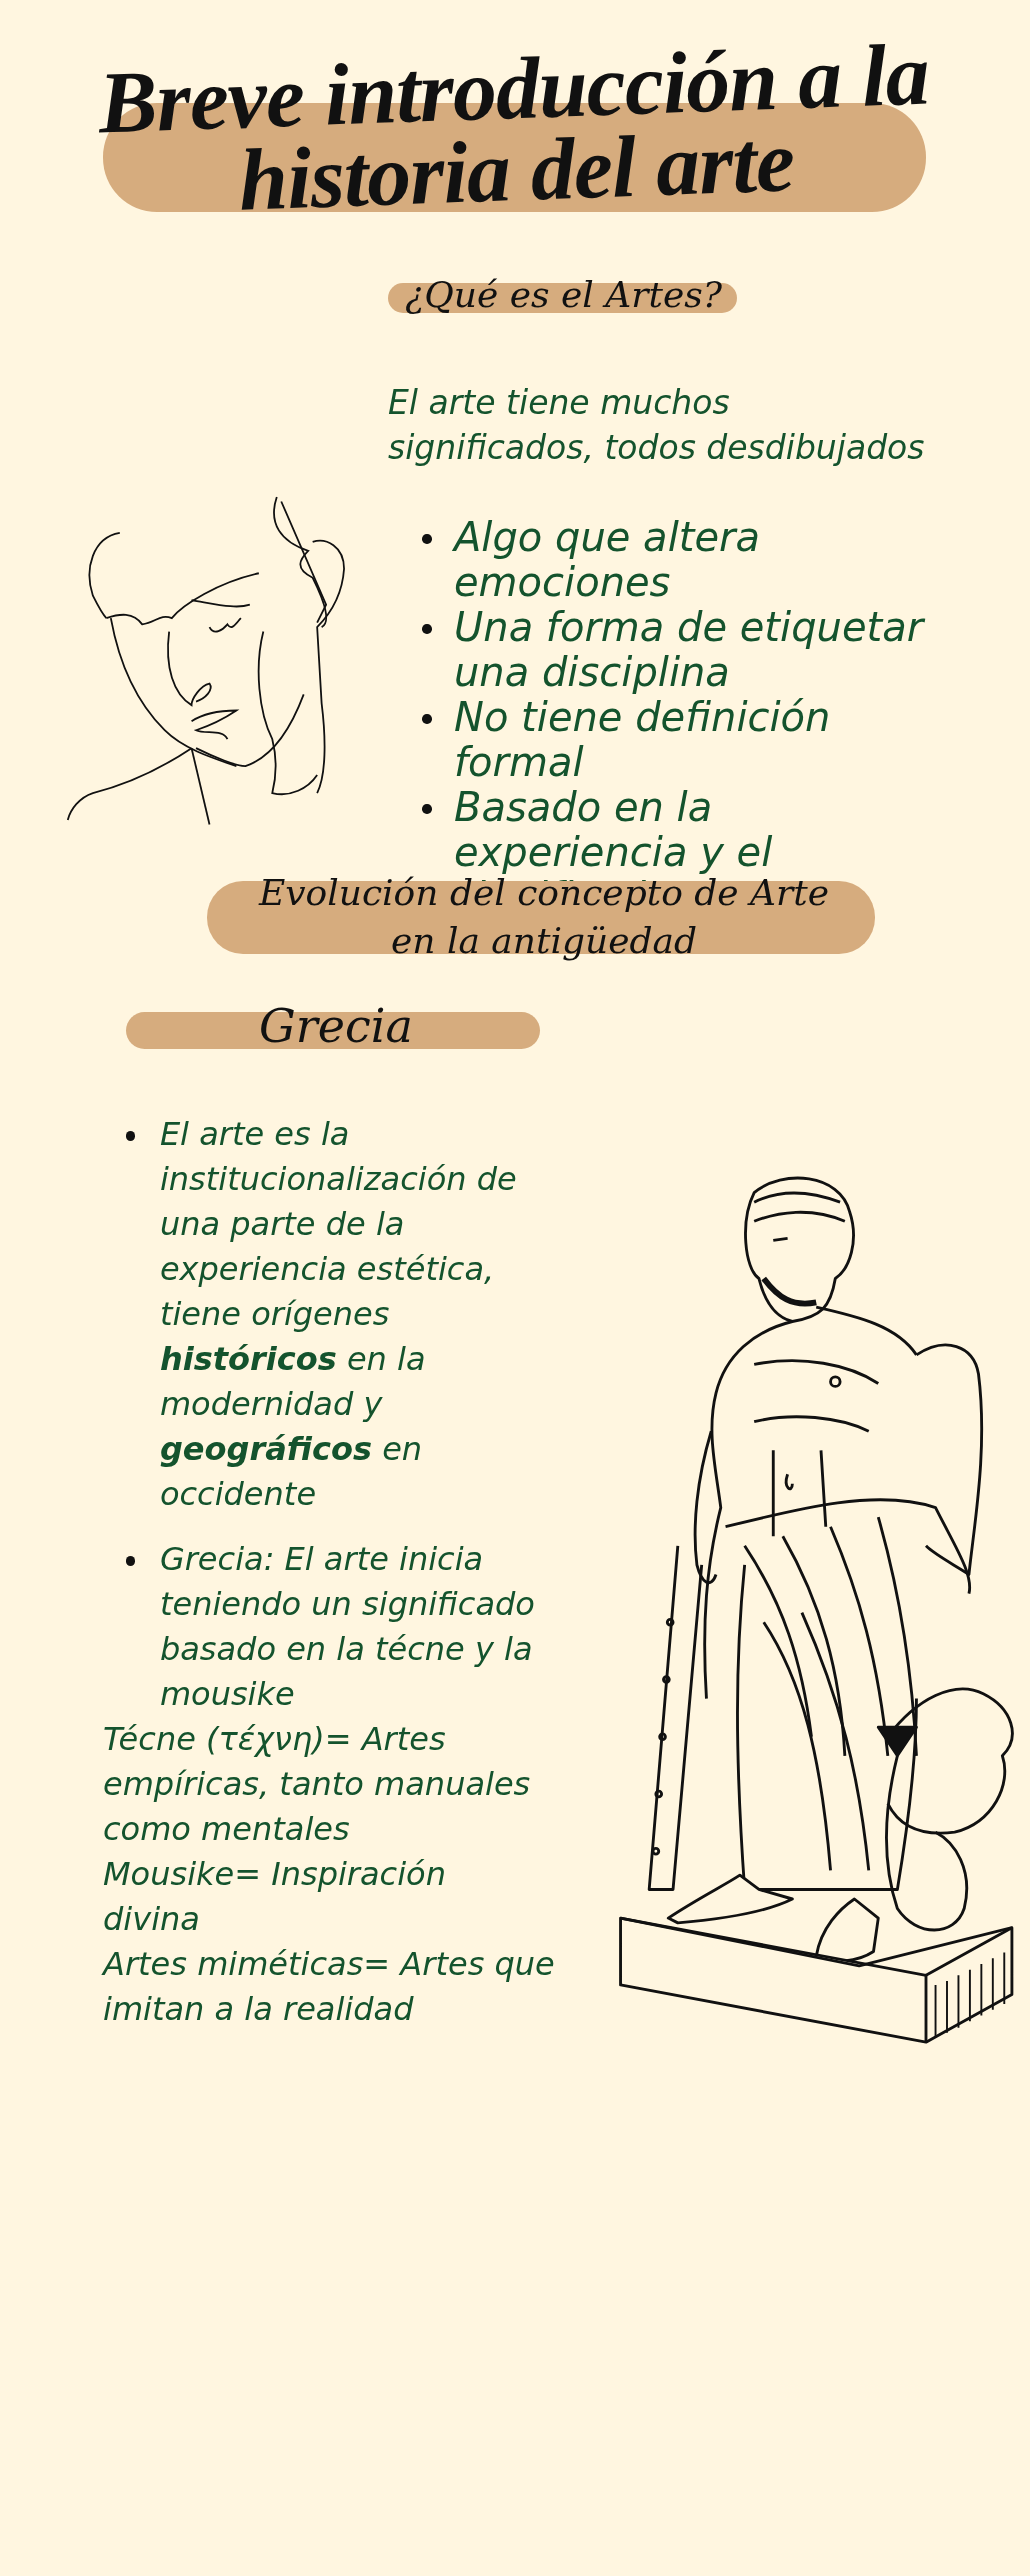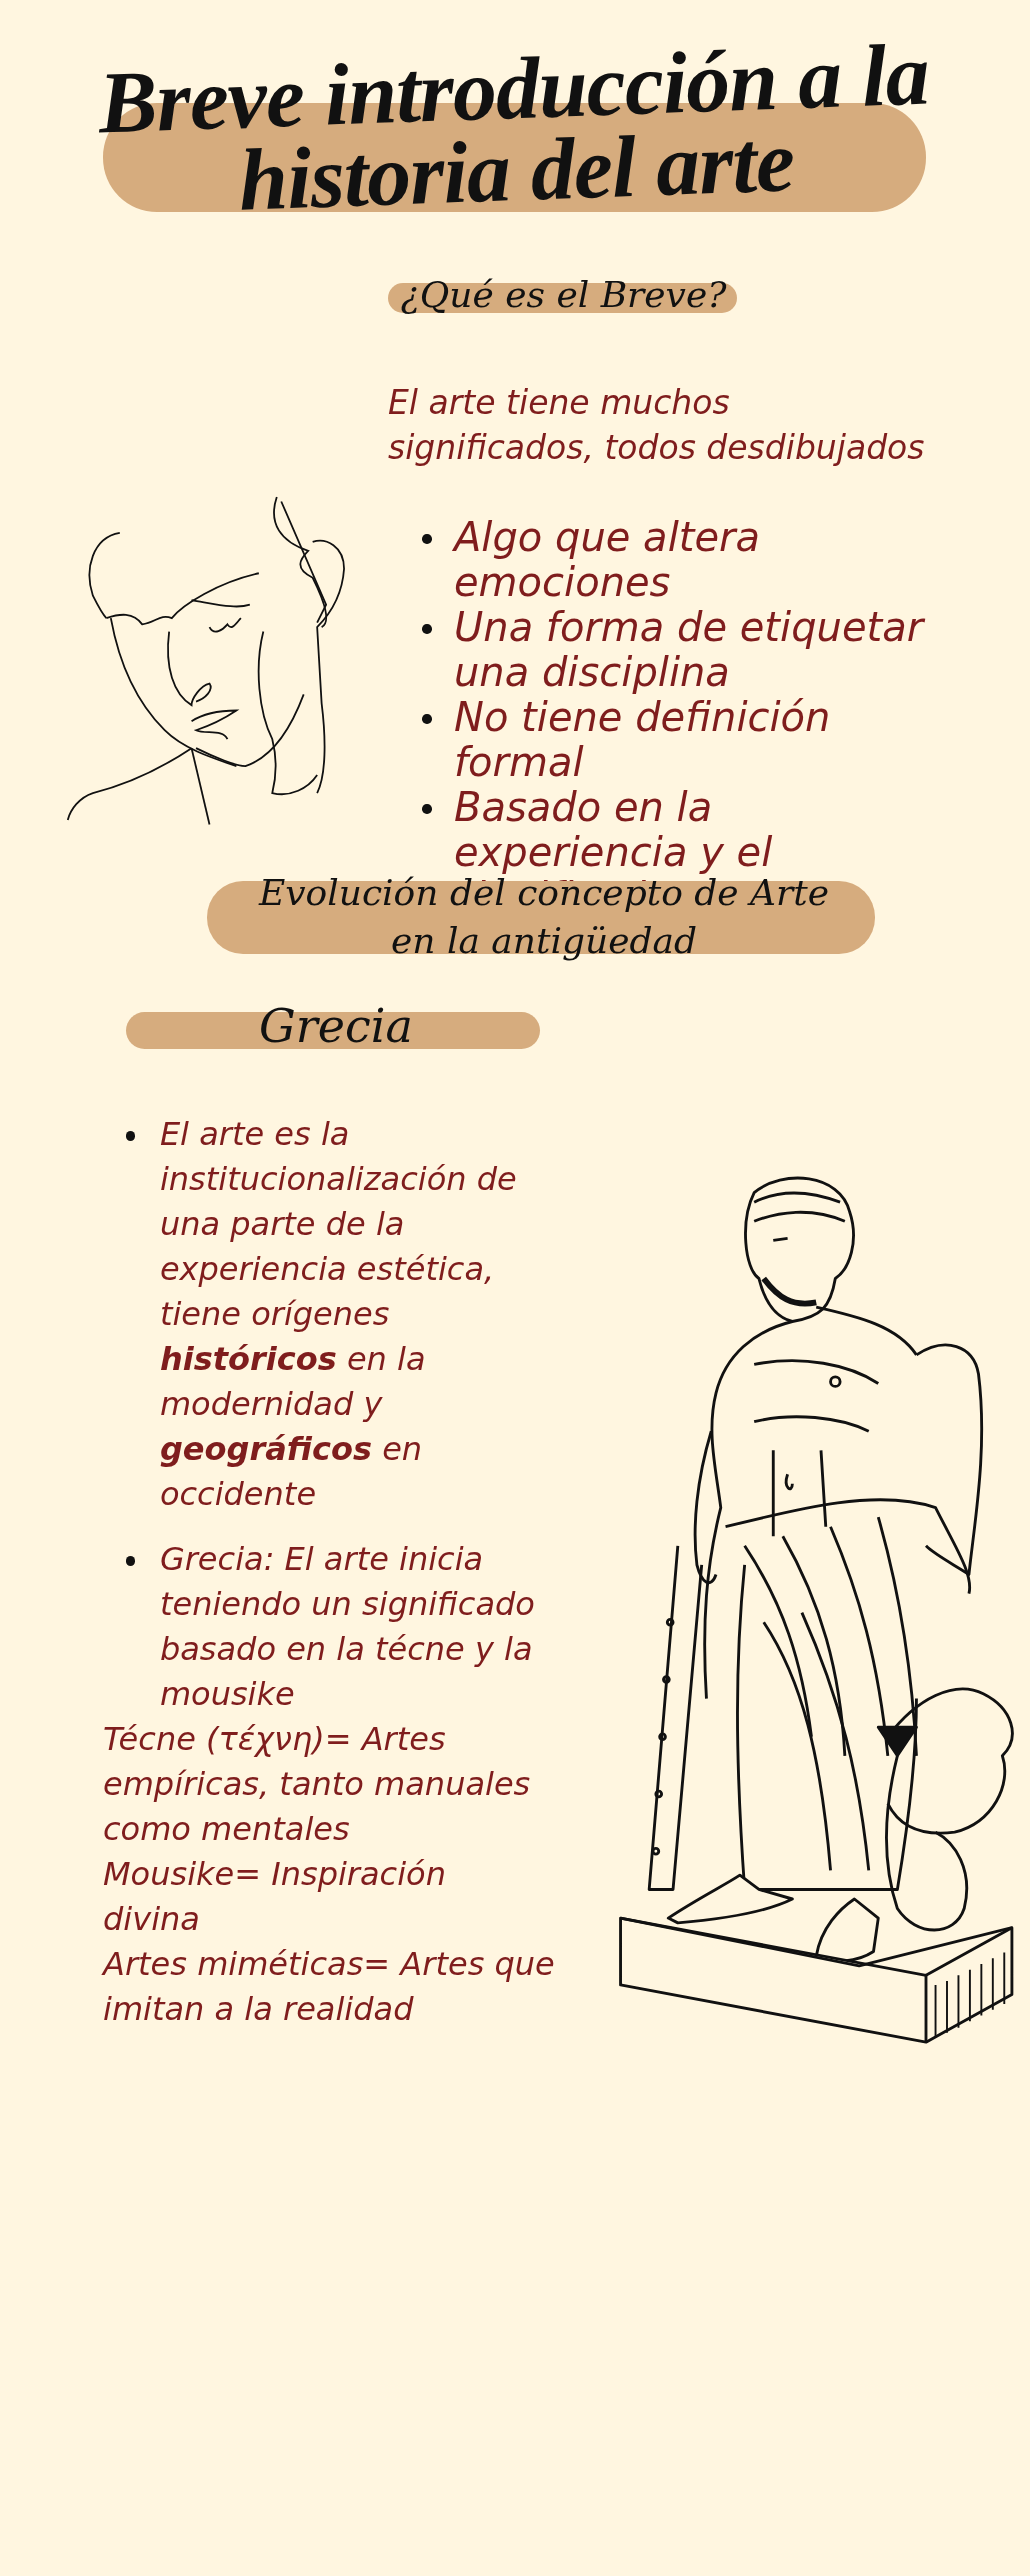--- a/index.html
+++ b/index.html
@@ -15,21 +15,21 @@
     position: absolute; font-family: "DejaVu Serif", serif; font-style: italic;
     color: #111; text-align: center; white-space: nowrap;
   }
   .title-text {
     font-family: "Liberation Serif", serif; font-style: italic; font-weight: bold;
     font-size: 88px; line-height: 82px; letter-spacing: -1px;
     transform: rotate(-2deg);
   }
   .body-text {
     position: absolute; font-family: "DejaVu Sans", sans-serif; font-style: italic;
-    font-size: 32px; line-height: 45px; color: #7f1d1d;
+    font-size: 32px; line-height: 45px; color: #14532d;
   }
   .body-text ul { margin: 0; padding: 0; list-style: none; }
   .body-text li { position: relative; padding-left: 53px; }
   .body-text li::before {
     content: ""; position: absolute; left: 21px; top: 19px;
     width: 9.5px; height: 9.5px; border-radius: 50%; background: #111;
   }
   .plain { padding-left: 0; }
   b { font-weight: bold; }
   svg { position: absolute; }
@@ -37,21 +37,21 @@
 </head>
 <body>
 
 <div class="pill" style="left:103px; top:103px; width:823px; height:109px; border-radius:54px;"></div>
 <div class="script title-text" style="left:57px; top:48px; width:916px;">
   <div>Breve introducción a la</div>
   <div>historia del arte</div>
 </div>
 
 <div class="pill" style="left:388px; top:283px; width:349px; height:30px; border-radius:15.3px;"></div>
-<div class="script" style="left:363px; top:271px; width:401px; font-size:36px; line-height:48px;">¿Qué es el Breve?</div>
+<div class="script" style="left:363px; top:271px; width:401px; font-size:36px; line-height:48px;">¿Qué es el Artes?</div>
 
 <div class="body-text" style="left:388px; top:380px; width:592px; font-size:33px;">
   <div>El arte tiene muchos</div>
   <div>significados, todos desdibujados</div>
 </div>
 
 <svg style="left:57px; top:468px;" width="305" height="363" viewBox="0 0 340 400" fill="none" stroke="#111" stroke-width="2">
   <path d="M70 70 C40 75 30 110 40 140 C50 160 55 165 55 165"></path>
   <path d="M55 165 C70 160 85 158 95 172 C110 170 115 160 128 165 C140 150 180 125 225 115"></path>
   <path d="M150 145 C180 150 200 155 215 150"></path>

